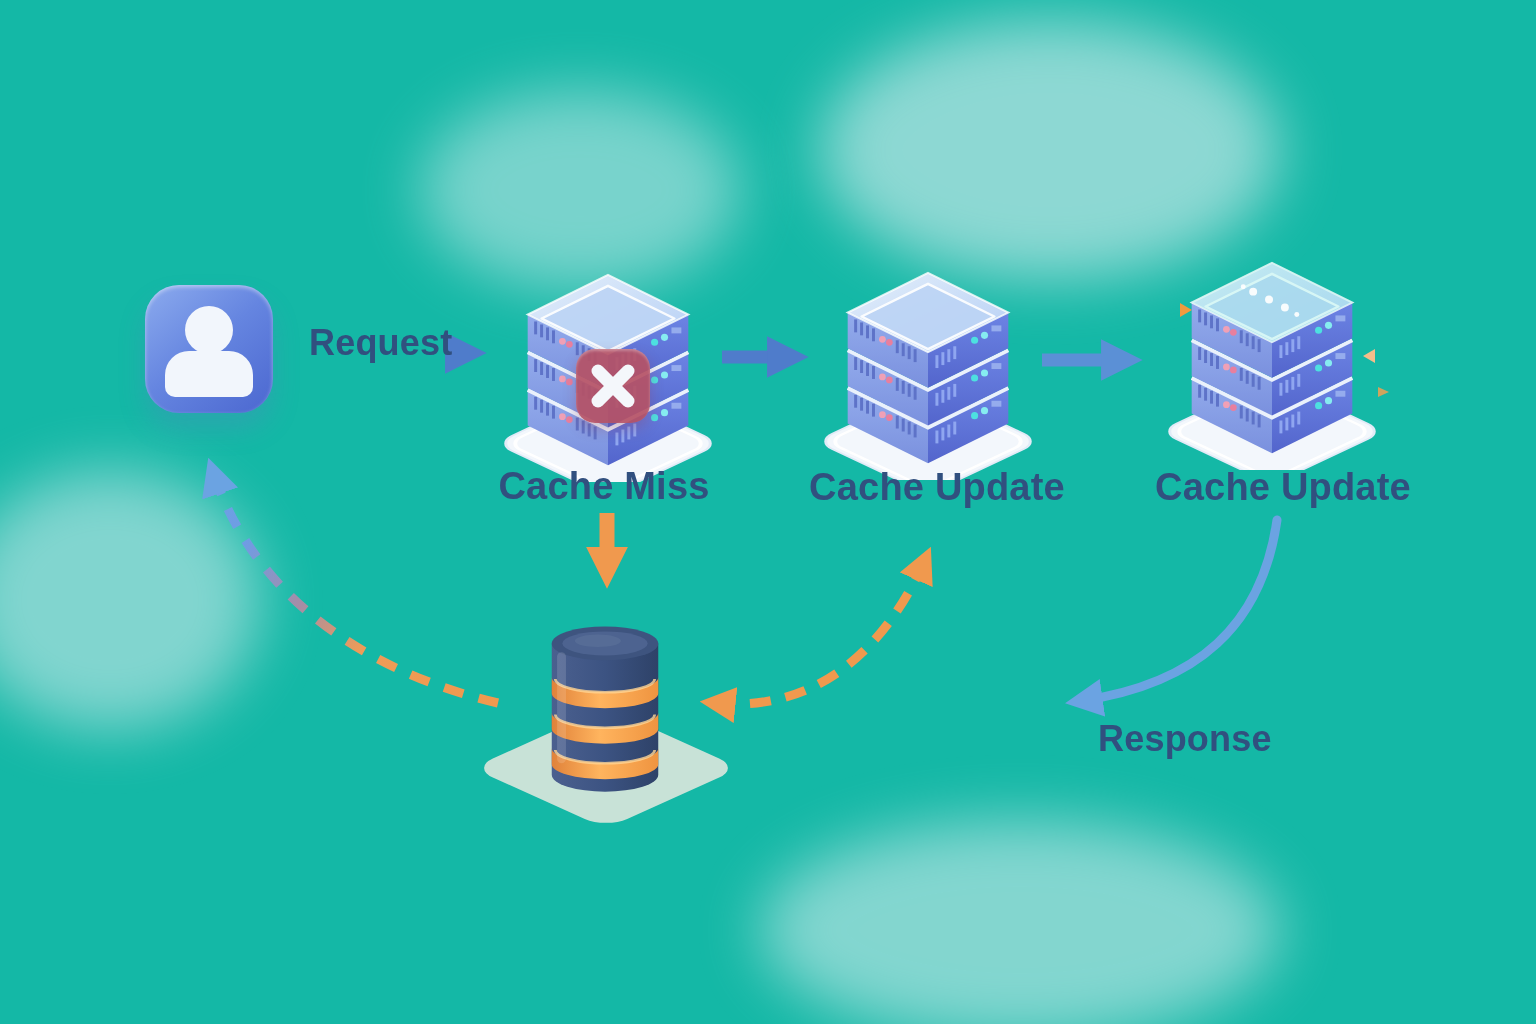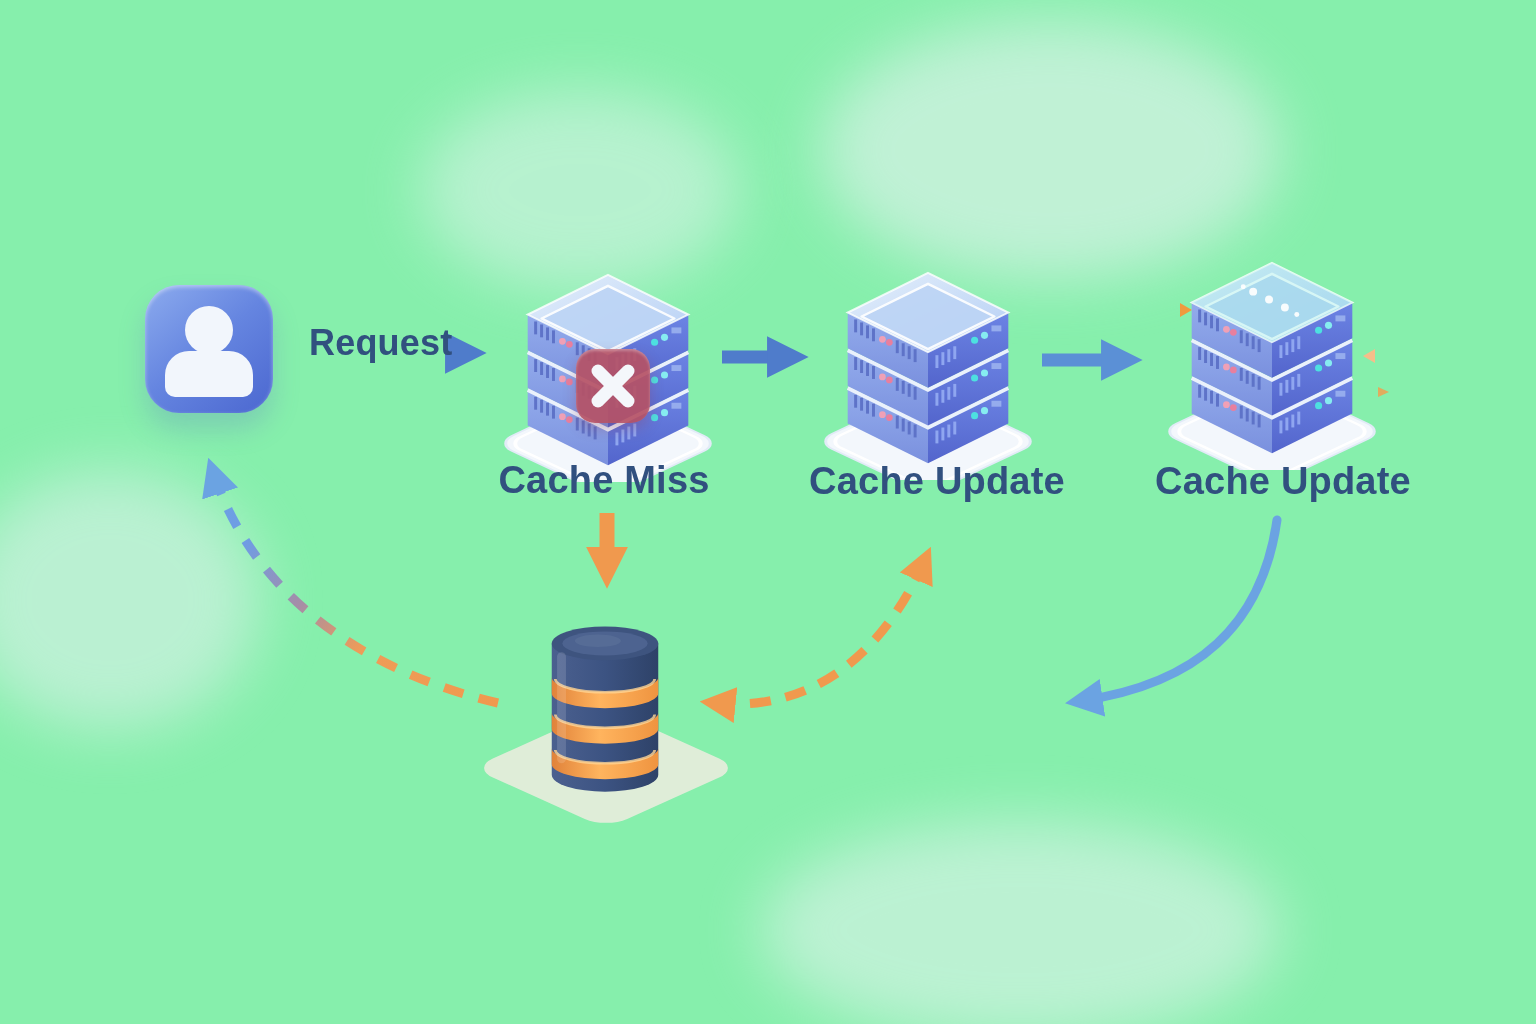--- a/index.html
+++ b/index.html
@@ -1,29 +1,29 @@
 <!DOCTYPE html>
 <html><head>
 <meta charset="utf-8">
 <style>
   html,body{margin:0;padding:0;background:#fdfdfe;}
   #canvas{
     position:relative;width:1536px;height:1024px;overflow:hidden;
-    background:#86efac;
+    background:#14b8a6;
     font-family:"Liberation Sans", sans-serif;
   }
   .blob{position:absolute;border-radius:50%;filter:blur(30px);pointer-events:none;}
   .b1{left:820px;top:20px;width:460px;height:260px;background:#f0f3f8;opacity:.55;}
   .b2{left:-40px;top:470px;width:300px;height:260px;background:#eef2f8;opacity:.5;}
   .b3{left:760px;top:820px;width:520px;height:220px;background:#f1f4f9;opacity:.5;}
   .b4{left:420px;top:90px;width:320px;height:200px;background:#f2f5fa;opacity:.45;}
 
   .node-label{
     position:absolute;color:#31507f;font-size:38px;font-weight:600;
-    letter-spacing:.2px;white-space:nowrap;transform:translateX(-50%);
+    letter-spacing:.2px;white-space:nowrap;transform:translateX(-50%);margin-top:6px;
   }
   .edge-label{
     position:absolute;color:#31507f;font-size:36px;font-weight:600;
     letter-spacing:.2px;white-space:nowrap;
   }
 
   .user-card{
     position:absolute;left:145px;top:285px;width:128px;height:128px;
     border-radius:34px;
     background:linear-gradient(140deg,#8cabee 0%,#6585e0 48%,#4b67d0 100%);
@@ -282,14 +282,15 @@
   </div>
 
   <svg class="db" viewBox="0 0 160 210">
     <use href="#db-sym" width="160" height="210"></use>
   </svg>
 
   <div class="edge-label" style="left:309px;top:322px;">Request</div>
   <div class="node-label" style="left:604px;top:459px;">Cache Miss</div>
   <div class="node-label" style="left:937px;top:460px;">Cache Update</div>
   <div class="node-label" style="left:1283px;top:460px;">Cache Update</div>
+  <div class="edge-label" style="left:1098px;top:718px;">Response</div>
 
 </div>
 
 </body></html>

